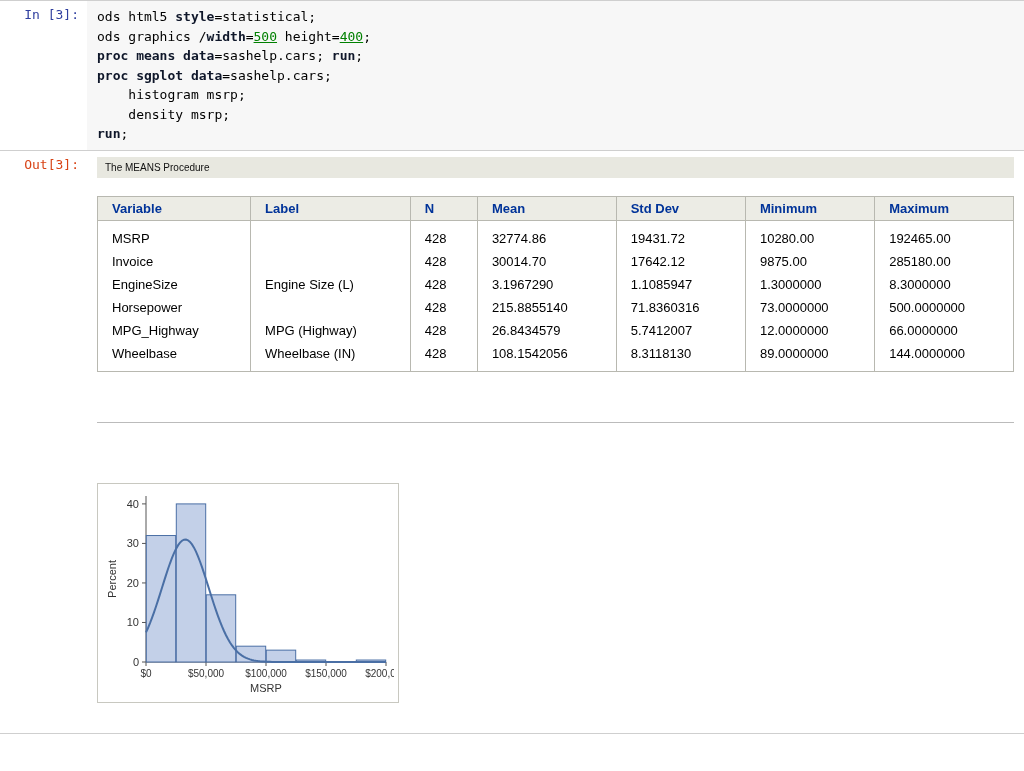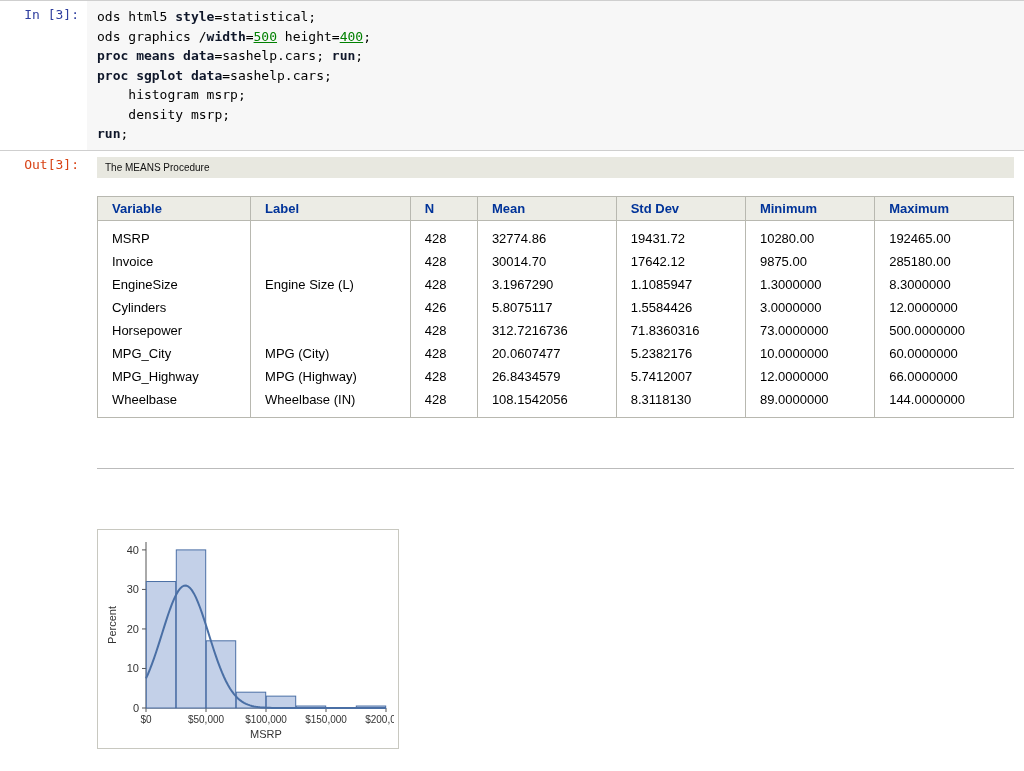--- a/index.html
+++ b/index.html
@@ -157,45 +157,27 @@
           <tr>
             <td>EngineSize</td>
             <td>Engine Size (L)</td>
             <td>428</td>
             <td>3.1967290</td>
             <td>1.1085947</td>
             <td>1.3000000</td>
             <td>8.3000000</td>
           </tr>
           <tr>
-            <td>Cylinders</td>
-            <td></td>
-            <td>426</td>
-            <td>5.8075117</td>
-            <td>1.5584426</td>
-            <td>3.0000000</td>
-            <td>12.0000000</td>
-          </tr>
-          <tr>
             <td>Horsepower</td>
             <td></td>
             <td>428</td>
-            <td>312.7216736</td>
+            <td>215.8855140</td>
             <td>71.8360316</td>
             <td>73.0000000</td>
             <td>500.0000000</td>
-          </tr>
-          <tr>
-            <td>MPG_City</td>
-            <td>MPG (City)</td>
-            <td>428</td>
-            <td>20.0607477</td>
-            <td>5.2382176</td>
-            <td>10.0000000</td>
-            <td>60.0000000</td>
           </tr>
           <tr>
             <td>MPG_Highway</td>
             <td>MPG (Highway)</td>
             <td>428</td>
             <td>26.8434579</td>
             <td>5.7412007</td>
             <td>12.0000000</td>
             <td>66.0000000</td>
           </tr>

